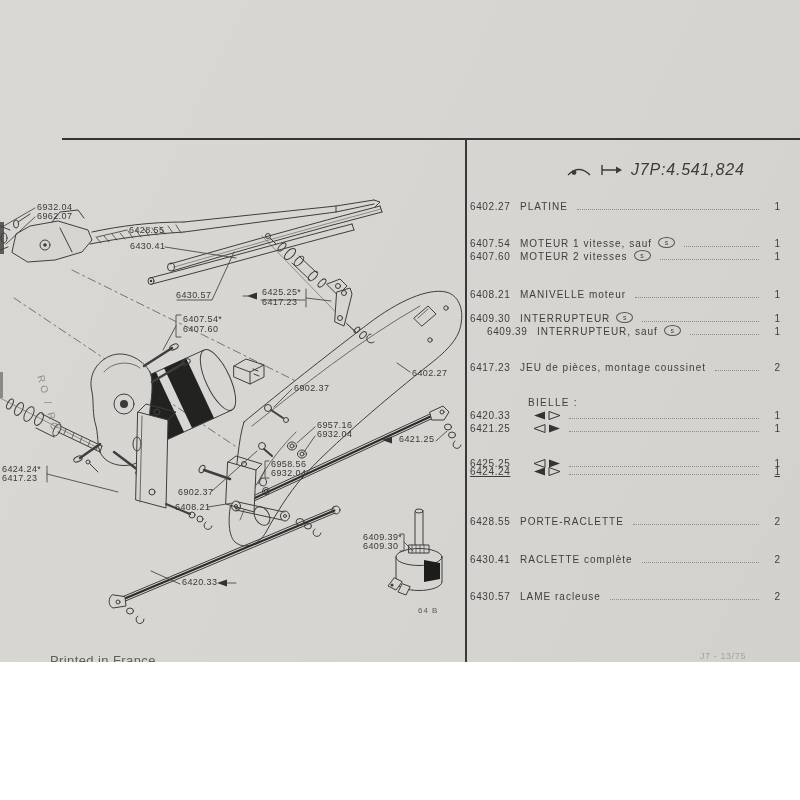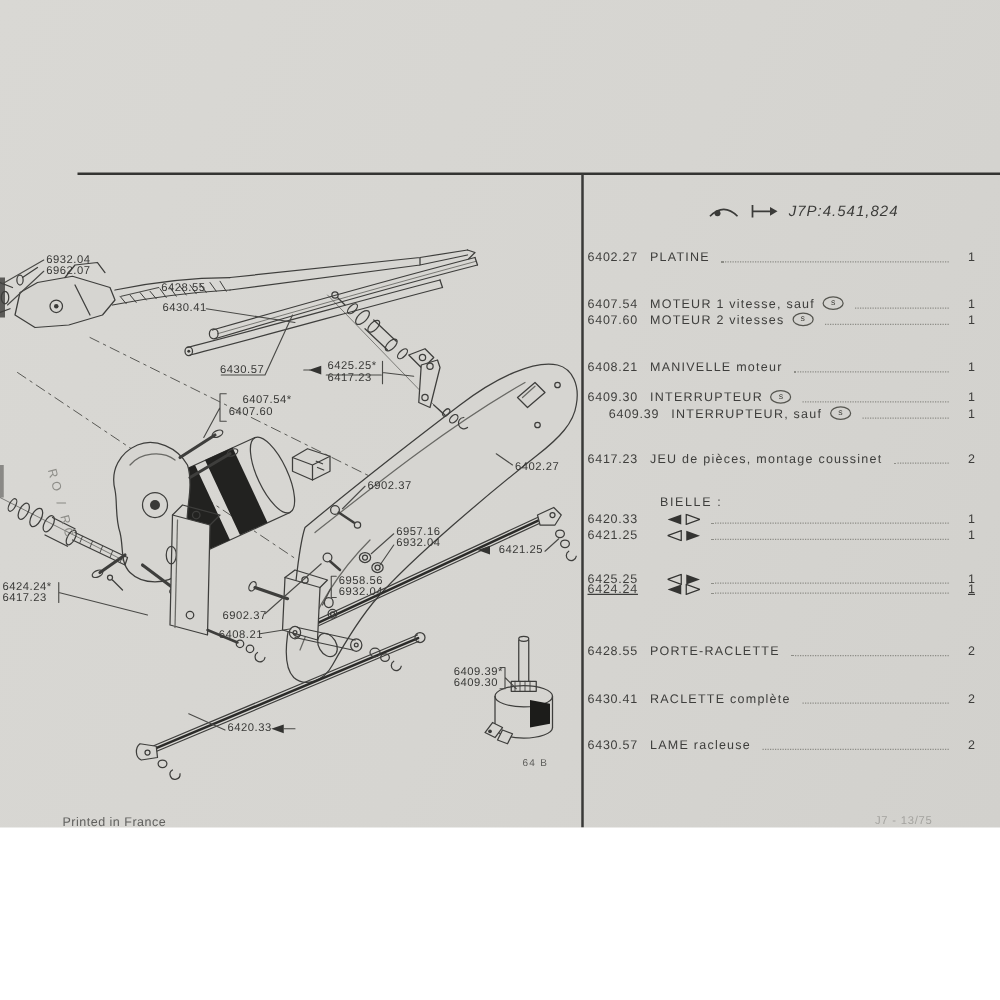--- a/index.html
+++ b/index.html
@@ -10,26 +10,26 @@
   .rule-top{position:absolute;left:62px;top:138px;width:738px;height:2px;background:#343432;}
   .rule-vert{position:absolute;left:465px;top:139px;width:2px;height:523px;background:#3a3a38;}
   .edge-smudge{position:absolute;background:#3c3c3a;}
   svg.diagram{position:absolute;left:0;top:0;}
 
   
   .dlabel{position:absolute;font-size:9px;letter-spacing:.4px;color:#393937;white-space:nowrap;}
   .side-note{position:absolute;left:46px;top:374px;font-size:10px;letter-spacing:3px;color:#8d8d88;
              transform:rotate(75deg);transform-origin:left top;white-space:nowrap;}
   .plate-code{position:absolute;left:418px;top:606px;font-size:8px;letter-spacing:1px;color:#5c5c59;}
-  .footer-left{position:absolute;left:13px;top:653px;font-size:10px;letter-spacing:.4px;color:#60605e;color:#60605e;padding-left:37px;}
+  .footer-left{position:absolute;left:13px;top:653px;font-size:13px;letter-spacing:.4px;color:#60605e;color:#60605e;padding-left:37px;}
   .footer-right{position:absolute;left:700px;top:651px;font-size:9px;letter-spacing:.6px;color:#a4a39f;}
 
   
   .lheader{position:absolute;left:566px;top:161px;display:flex;align-items:center;}
-  .lheader .model-ref{font-size:12px;font-style:italic;letter-spacing:.8px;color:#3b3b39;margin-left:8px;}
+  .lheader .model-ref{font-size:16px;font-style:italic;letter-spacing:.8px;color:#3b3b39;margin-left:8px;}
 
   
   .plist{position:absolute;left:467px;top:0;width:333px;height:662px;font-size:10px;color:#3e3e3c;}
   .row{position:absolute;left:0;width:333px;display:flex;align-items:flex-end;
        padding:0 20px 0 3px;box-sizing:border-box;}
   .ref{flex:none;width:50px;letter-spacing:.6px;}
   .desc{letter-spacing:1px;white-space:nowrap;}
   .sect{margin-left:58px;letter-spacing:1.3px;}
   .dots{flex:1;border-bottom:1.6px dotted #8d8d87;margin:0 9px 2px 9px;min-width:14px;}
   .qty{flex:none;width:12px;text-align:right;letter-spacing:0;}
@@ -260,21 +260,21 @@
     </g>
   </svg>
 
   <span class="dlabel" style="left:37px;top:202px;">6932.04</span>
   <span class="dlabel" style="left:37px;top:211px;">6962.07</span>
   <span class="dlabel" style="left:129px;top:225px;">6428.55</span>
   <span class="dlabel" style="left:130px;top:241px;">6430.41</span>
   <span class="dlabel" style="left:176px;top:290px;">6430.57</span>
   <span class="dlabel" style="left:262px;top:287px;">6425.25*</span>
   <span class="dlabel" style="left:262px;top:297px;">6417.23</span>
-  <span class="dlabel" style="left:194px;top:314px;text-align:center;">6407.54*</span>
+  <span class="dlabel" style="left:183px;top:314px;text-align:center;">6407.54*</span>
   <span class="dlabel" style="left:183px;top:324px;">6407.60</span>
   <span class="dlabel" style="left:294px;top:383px;">6902.37</span>
   <span class="dlabel" style="left:412px;top:368px;">6402.27</span>
   <span class="dlabel" style="left:317px;top:420px;">6957.16</span>
   <span class="dlabel" style="left:317px;top:429px;">6932.04</span>
   <span class="dlabel" style="left:399px;top:434px;">6421.25</span>
   <span class="dlabel" style="left:271px;top:459px;">6958.56</span>
   <span class="dlabel" style="left:271px;top:468px;">6932.04</span>
   <span class="dlabel" style="left:2px;top:464px;">6424.24*</span>
   <span class="dlabel" style="left:2px;top:473px;">6417.23</span>

